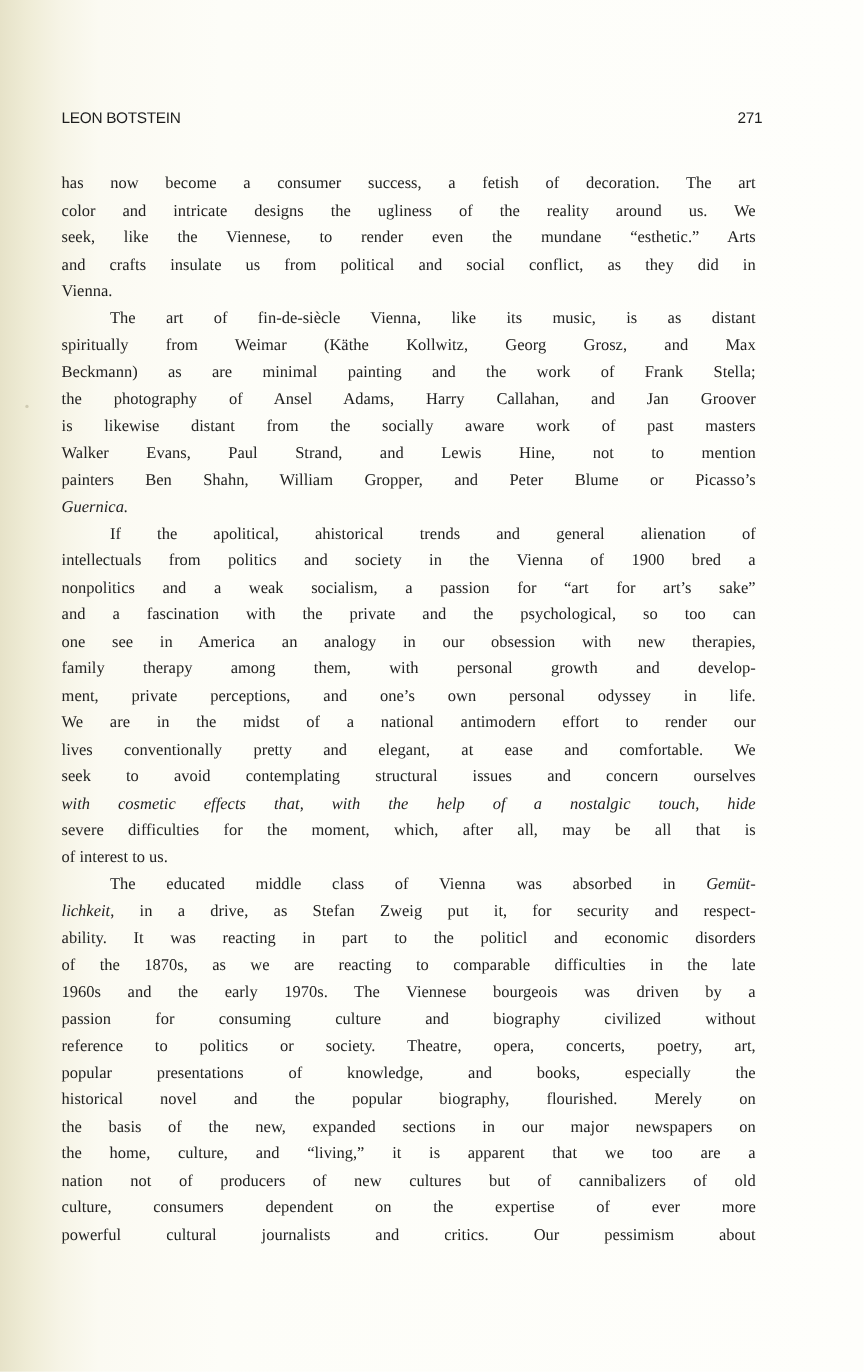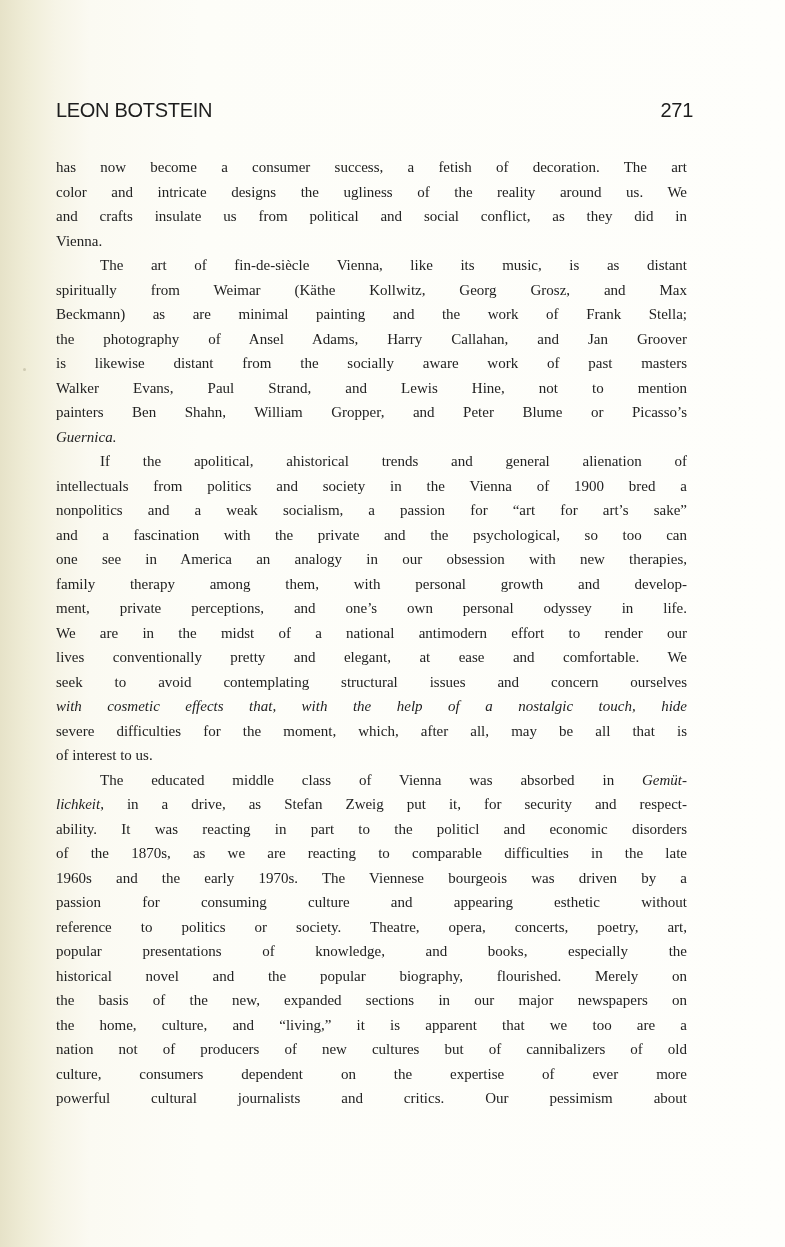--- a/index.html
+++ b/index.html
@@ -4,21 +4,21 @@
   <style>
     html, body { margin: 0; padding: 0; }
     body {
       width: 785px; height: 1247px; overflow: hidden;
       background: linear-gradient(to right, #e6e2c8 0px, #efecd6 25px, #f6f4e6 55px, #fbfaf2 90px, #fdfdf8 200px, #fefefb 785px);
       position: relative;
     }
     .page { position: absolute; left: 0; top: 0; width: 785px; height: 1247px; }
     .running-head {
       position: absolute; top: 99px; left: 56px; width: 637px; height: 22px;
-      font-family: "Liberation Sans", sans-serif; font-size: 20px; color: #1d1d1d;
+      font-family: "Liberation Sans", sans-serif; font-size: 14px; color: #1d1d1d;
     }
     .running-head .author { position: absolute; left: 0; top: 0; letter-spacing: -0.3px; }
     .running-head .pageno { position: absolute; right: 0; top: 0; letter-spacing: -0.3px; }
     .body-text {
       position: absolute; top: 155px; left: 56px; width: 631px;
       font-family: "Liberation Serif", serif; font-size: 15px; line-height: 24.5px;
       color: #222; text-align: justify;
     }
     .line { display: block; white-space: nowrap; text-align-last: justify; text-align: justify; }
     .line.last { text-align-last: left; }
@@ -34,20 +34,21 @@
   <div class="running-head">
     <span class="author">LEON BOTSTEIN</span>
     <span class="pageno">271</span>
   </div>
 
   <div class="body-text">
 
     <div>
       <span class="line" style="display: block;"><span style="white-space: nowrap; word-spacing: 0px;">has now become a consumer success, a fetish of decoration. The art</span></span>
       <span class="line" style="display: block;"><span style="white-space: nowrap; word-spacing: 0px;">color and intricate designs the ugliness of the reality around us. We</span></span>
+      <span class="line" style="display: block;"><span style="white-space: nowrap; word-spacing: 0px;">seek, like the Viennese, to render even the mundane “esthetic.” Arts</span></span>
       <span class="line" style="display: block;"><span style="white-space: nowrap; word-spacing: 0px;">and crafts insulate us from political and social conflict, as they did in</span></span>
       <span class="line last">Vienna.</span>
     </div>
 
     <div>
       <span class="line indent" style="display: block;"><span style="white-space: nowrap; word-spacing: 0px;">The art of fin-de-siècle Vienna, like its music, is as distant</span></span>
       <span class="line" style="display: block;"><span style="white-space: nowrap; word-spacing: 0px;">spiritually from Weimar (Käthe Kollwitz, Georg Grosz, and Max</span></span>
       <span class="line" style="display: block;"><span style="white-space: nowrap; word-spacing: 0px;">Beckmann) as are minimal painting and the work of Frank Stella;</span></span>
       <span class="line" style="display: block;"><span style="white-space: nowrap; word-spacing: 0px;">the photography of Ansel Adams, Harry Callahan, and Jan Groover</span></span>
       <span class="line" style="display: block;"><span style="white-space: nowrap; word-spacing: 0px;">is likewise distant from the socially aware work of past masters</span></span>
@@ -71,21 +72,21 @@
       <span class="line" style="display: block;"><span style="white-space: nowrap; word-spacing: 0px;">severe difficulties for the moment, which, after all, may be all that is</span></span>
       <span class="line last">of interest to us.</span>
     </div>
 
     <div>
       <span class="line indent" style="display: block;"><span style="white-space: nowrap; word-spacing: 0px;"><span>The educated middle class of Vienna was absorbed in </span><em>Gemüt-</em></span></span>
       <span class="line" style="display: block;"><span style="white-space: nowrap; word-spacing: 0px;"><em>lichkeit</em><span>, in a drive, as Stefan Zweig put it, for security and respect-</span></span></span>
       <span class="line" style="display: block;"><span style="white-space: nowrap; word-spacing: 0px;">ability. It was reacting in part to the politicl and economic disorders</span></span>
       <span class="line" style="display: block;"><span style="white-space: nowrap; word-spacing: 0px;">of the 1870s, as we are reacting to comparable difficulties in the late</span></span>
       <span class="line" style="display: block;"><span style="white-space: nowrap; word-spacing: 0px;">1960s and the early 1970s. The Viennese bourgeois was driven by a</span></span>
-      <span class="line" style="display: block;"><span style="white-space: nowrap; word-spacing: 0px;">passion for consuming culture and appearing esthetic without</span></span>
+      <span class="line" style="display: block;"><span style="white-space: nowrap; word-spacing: 0px;">passion for consuming culture and biography civilized without</span></span>
       <span class="line" style="display: block;"><span style="white-space: nowrap; word-spacing: 0px;">reference to politics or society. Theatre, opera, concerts, poetry, art,</span></span>
       <span class="line" style="display: block;"><span style="white-space: nowrap; word-spacing: 0px;">popular presentations of knowledge, and books, especially the</span></span>
       <span class="line" style="display: block;"><span style="white-space: nowrap; word-spacing: 0px;">historical novel and the popular biography, flourished. Merely on</span></span>
       <span class="line" style="display: block;"><span style="white-space: nowrap; word-spacing: 0px;">the basis of the new, expanded sections in our major newspapers on</span></span>
       <span class="line" style="display: block;"><span style="white-space: nowrap; word-spacing: 0px;">the home, culture, and “living,” it is apparent that we too are a</span></span>
       <span class="line" style="display: block;"><span style="white-space: nowrap; word-spacing: 0px;">nation not of producers of new cultures but of cannibalizers of old</span></span>
       <span class="line" style="display: block;"><span style="white-space: nowrap; word-spacing: 0px;">culture, consumers dependent on the expertise of ever more</span></span>
       <span class="line" style="display: block;"><span style="white-space: nowrap; word-spacing: 0px;">powerful cultural journalists and critics. Our pessimism about</span></span>
     </div>
   </div>

